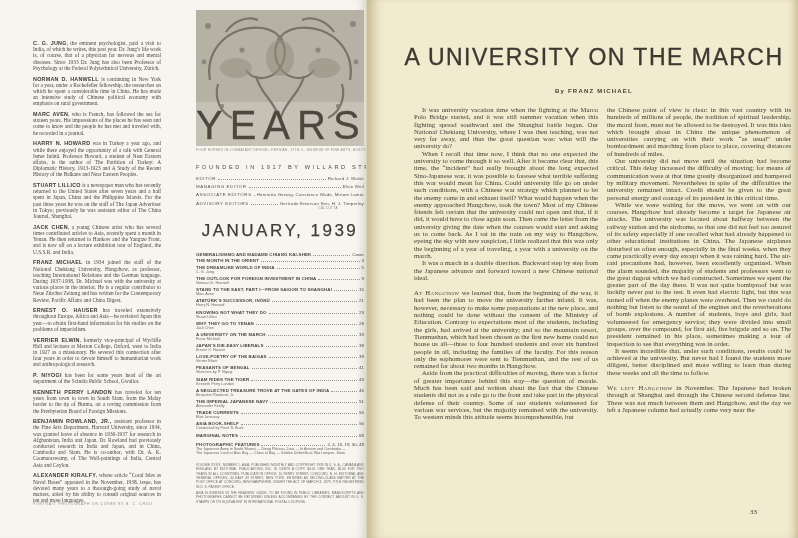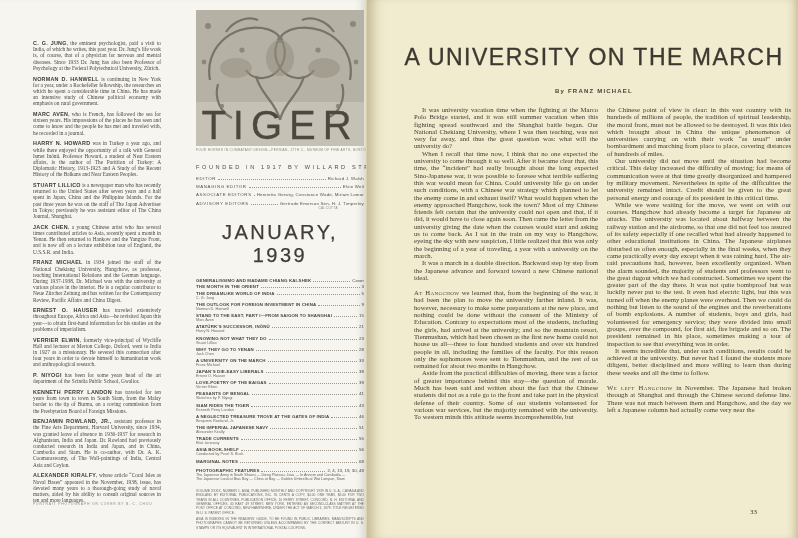--- a/index.html
+++ b/index.html
@@ -33,21 +33,21 @@
   .mh-row{margin-bottom:3.2px;}
   .mh-line{display:flex;align-items:flex-end;}
   .mh-label{font-family:"Liberation Sans",sans-serif;font-size:4.4px;letter-spacing:.6px;color:#5a544b;}
   .mh-leader{flex:1;border-bottom:1px dotted #9a948a;margin:0 2px 1px 2px;}
   .mh-value{font-family:"Liberation Sans",sans-serif;font-size:4.4px;color:#5a544b;letter-spacing:.2px;}
   .mh-note{text-align:right;font-family:"Liberation Sans",sans-serif;font-size:3px;
            letter-spacing:.5px;color:#8b867c;padding-right:26px;}
   .mh-note:empty{display:none;}
 
   .issue-date{margin-top:11px;text-align:center;font-family:"Liberation Sans",sans-serif;
-              font-size:20px;letter-spacing:2.5px;color:#413c35;-webkit-text-stroke:.25px #413c35;}
+              font-size:17px;letter-spacing:2.5px;color:#413c35;-webkit-text-stroke:.25px #413c35;}
 
   .toc{margin-top:11px;}
   .toc-row{margin-bottom:1.6px;}
   .toc-line{display:flex;align-items:flex-end;}
   .toc-title{font-family:"Liberation Sans",sans-serif;font-weight:bold;font-size:4.4px;
              letter-spacing:.15px;color:#4c473f;line-height:5px;}
   .toc-leader{flex:1;border-bottom:1px dotted #9a948a;margin:0 2px 1px 2px;}
   .toc-page{font-family:"Liberation Sans",sans-serif;font-size:4.4px;color:#4c473f;line-height:5px;}
   .toc-author{font-family:"Liberation Sans",sans-serif;font-size:3.8px;color:#726c62;line-height:4.6px;}
   .toc-author:empty{display:none;}
@@ -140,21 +140,21 @@
           <circle cx="84" cy="30" r="3.2"></circle>
           <circle cx="26" cy="96" r="2.2"></circle>
             <circle cx="142" cy="96" r="2.2"></circle>
         </g>
         <g fill="#95907f" opacity="0.55">
           <ellipse cx="40" cy="58" rx="16" ry="10"></ellipse>
             <ellipse cx="128" cy="58" rx="16" ry="10"></ellipse>
           <ellipse cx="84" cy="48" rx="14" ry="18"></ellipse>
         </g>
       </svg>
-      <div class="asia-word">TIGER</div>
+      <div class="asia-word">YEARS</div>
     </div>
 
     <div class="art-caption">FOUR HORSES IN COMBATANT DESIGN—PERSIAN, 17TH C., MUSEUM OF FINE ARTS, BOSTON</div>
 
     <div class="founded">FOUNDED IN 1917 BY WILLARD STRAIGHT</div>
 
     <div class="masthead">
 
         <div class="mh-row">
           <div class="mh-line">

